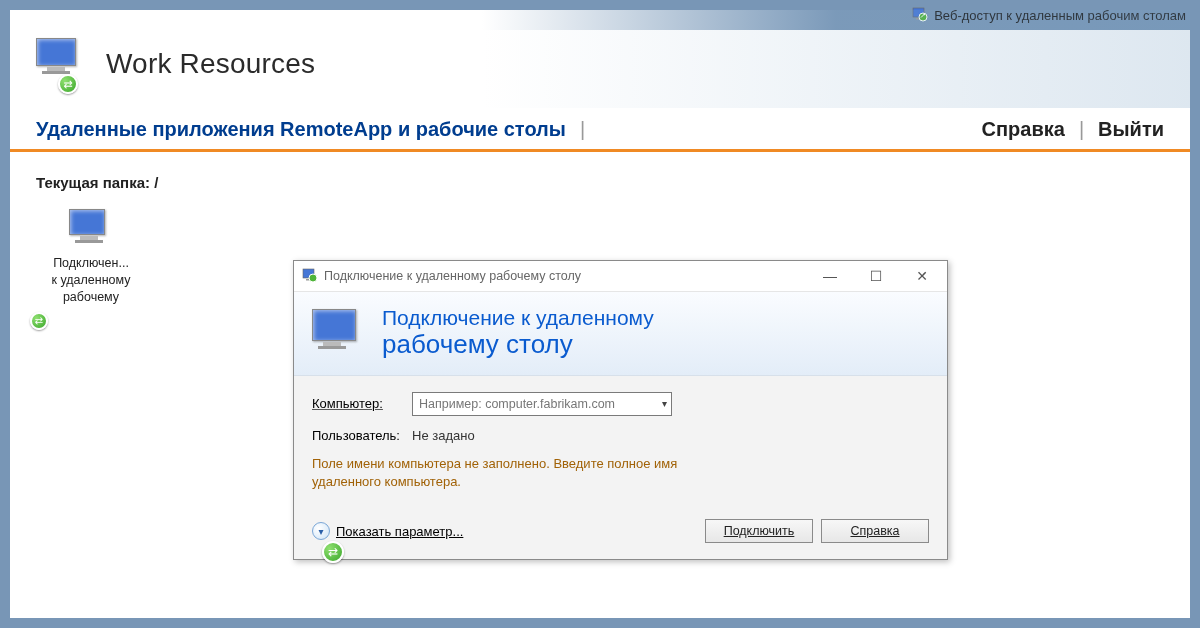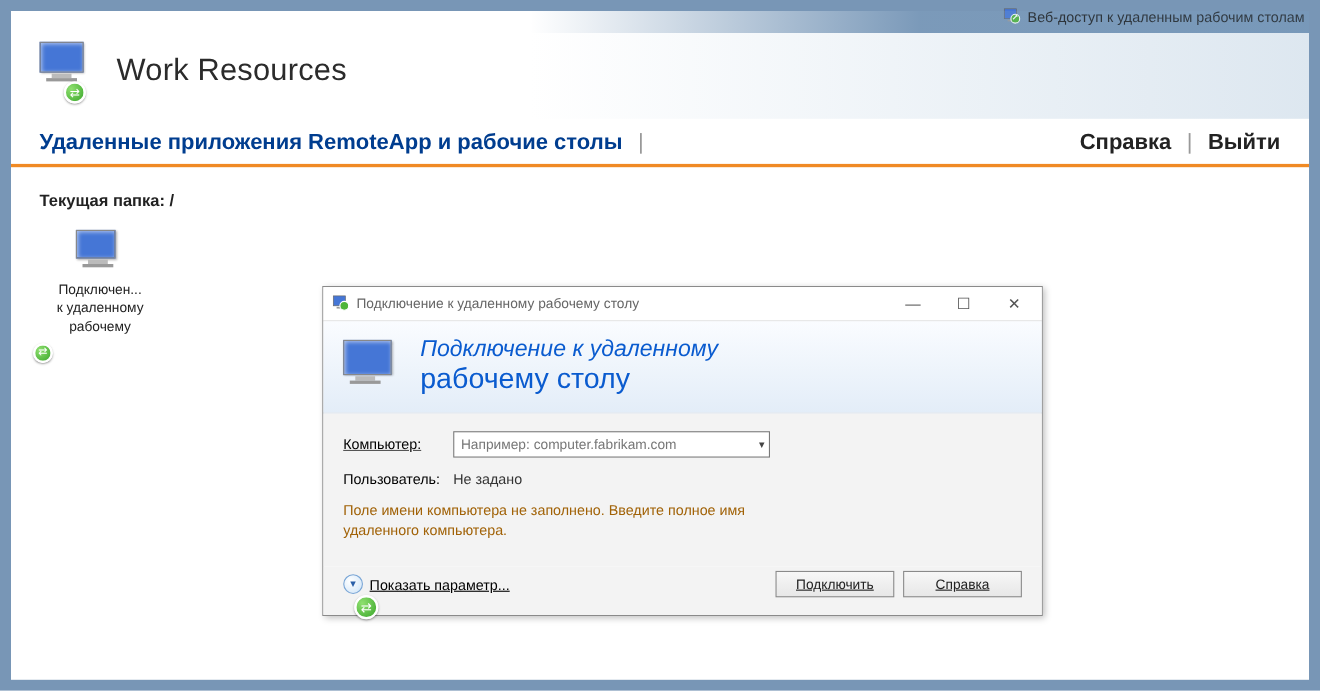--- a/index.html
+++ b/index.html
@@ -155,37 +155,37 @@
     background: linear-gradient(to bottom, #fafcff, #e3edf8);
     padding: 14px 18px 16px 18px;
     display:flex; align-items:center;
     border-top: 1px solid #e6e6e6;
     border-bottom: 1px solid #d7e0ea;
   }
   .dlg-header .logo { width:54px; height:46px; margin-right:16px; }
   .dlg-header .monitor .screen { width:44px; height:32px; }
   .dlg-header .badge { left:28px; bottom:-4px; width:22px; height:22px; font-size:12px; }
   .dlg-title1 {
-    font-size: 21px; color:#0a5bcf; font-weight:400; line-height:1.15;font-style:italic;
+    font-size: 21px; color:#0a5bcf; font-weight:400; line-height:1.15;
   }
   .dlg-title2 {
     font-size: 26px; color:#0a5bcf; font-weight:400; line-height:1.1;
   }
   .dlg-body {
     padding: 16px 18px 8px 18px;
     background: #f3f3f3;
   }
   .form-row {
     display:flex; align-items:center; margin-bottom:12px;
     font-size: 13px;
   }
   .form-row .lbl { width: 100px; color:#000000; }
   .computer-lbl { text-decoration: underline; text-decoration-color:#555; }
   .combo {
-    width: 288px; height: 24px;
+    width: 260px; height: 24px;
     border: 1px solid #7a7a7a;
     background:#fff;
     display:flex; align-items:center; justify-content:space-between;
     padding: 0 4px 0 6px;
     color:#777; font-size:12.5px;
   }
   .combo .caret { color:#444; font-size:10px; }
   .hint {
     font-size: 13px; color:#a16207; line-height:1.4;
     margin: 4px 0 16px 0;

